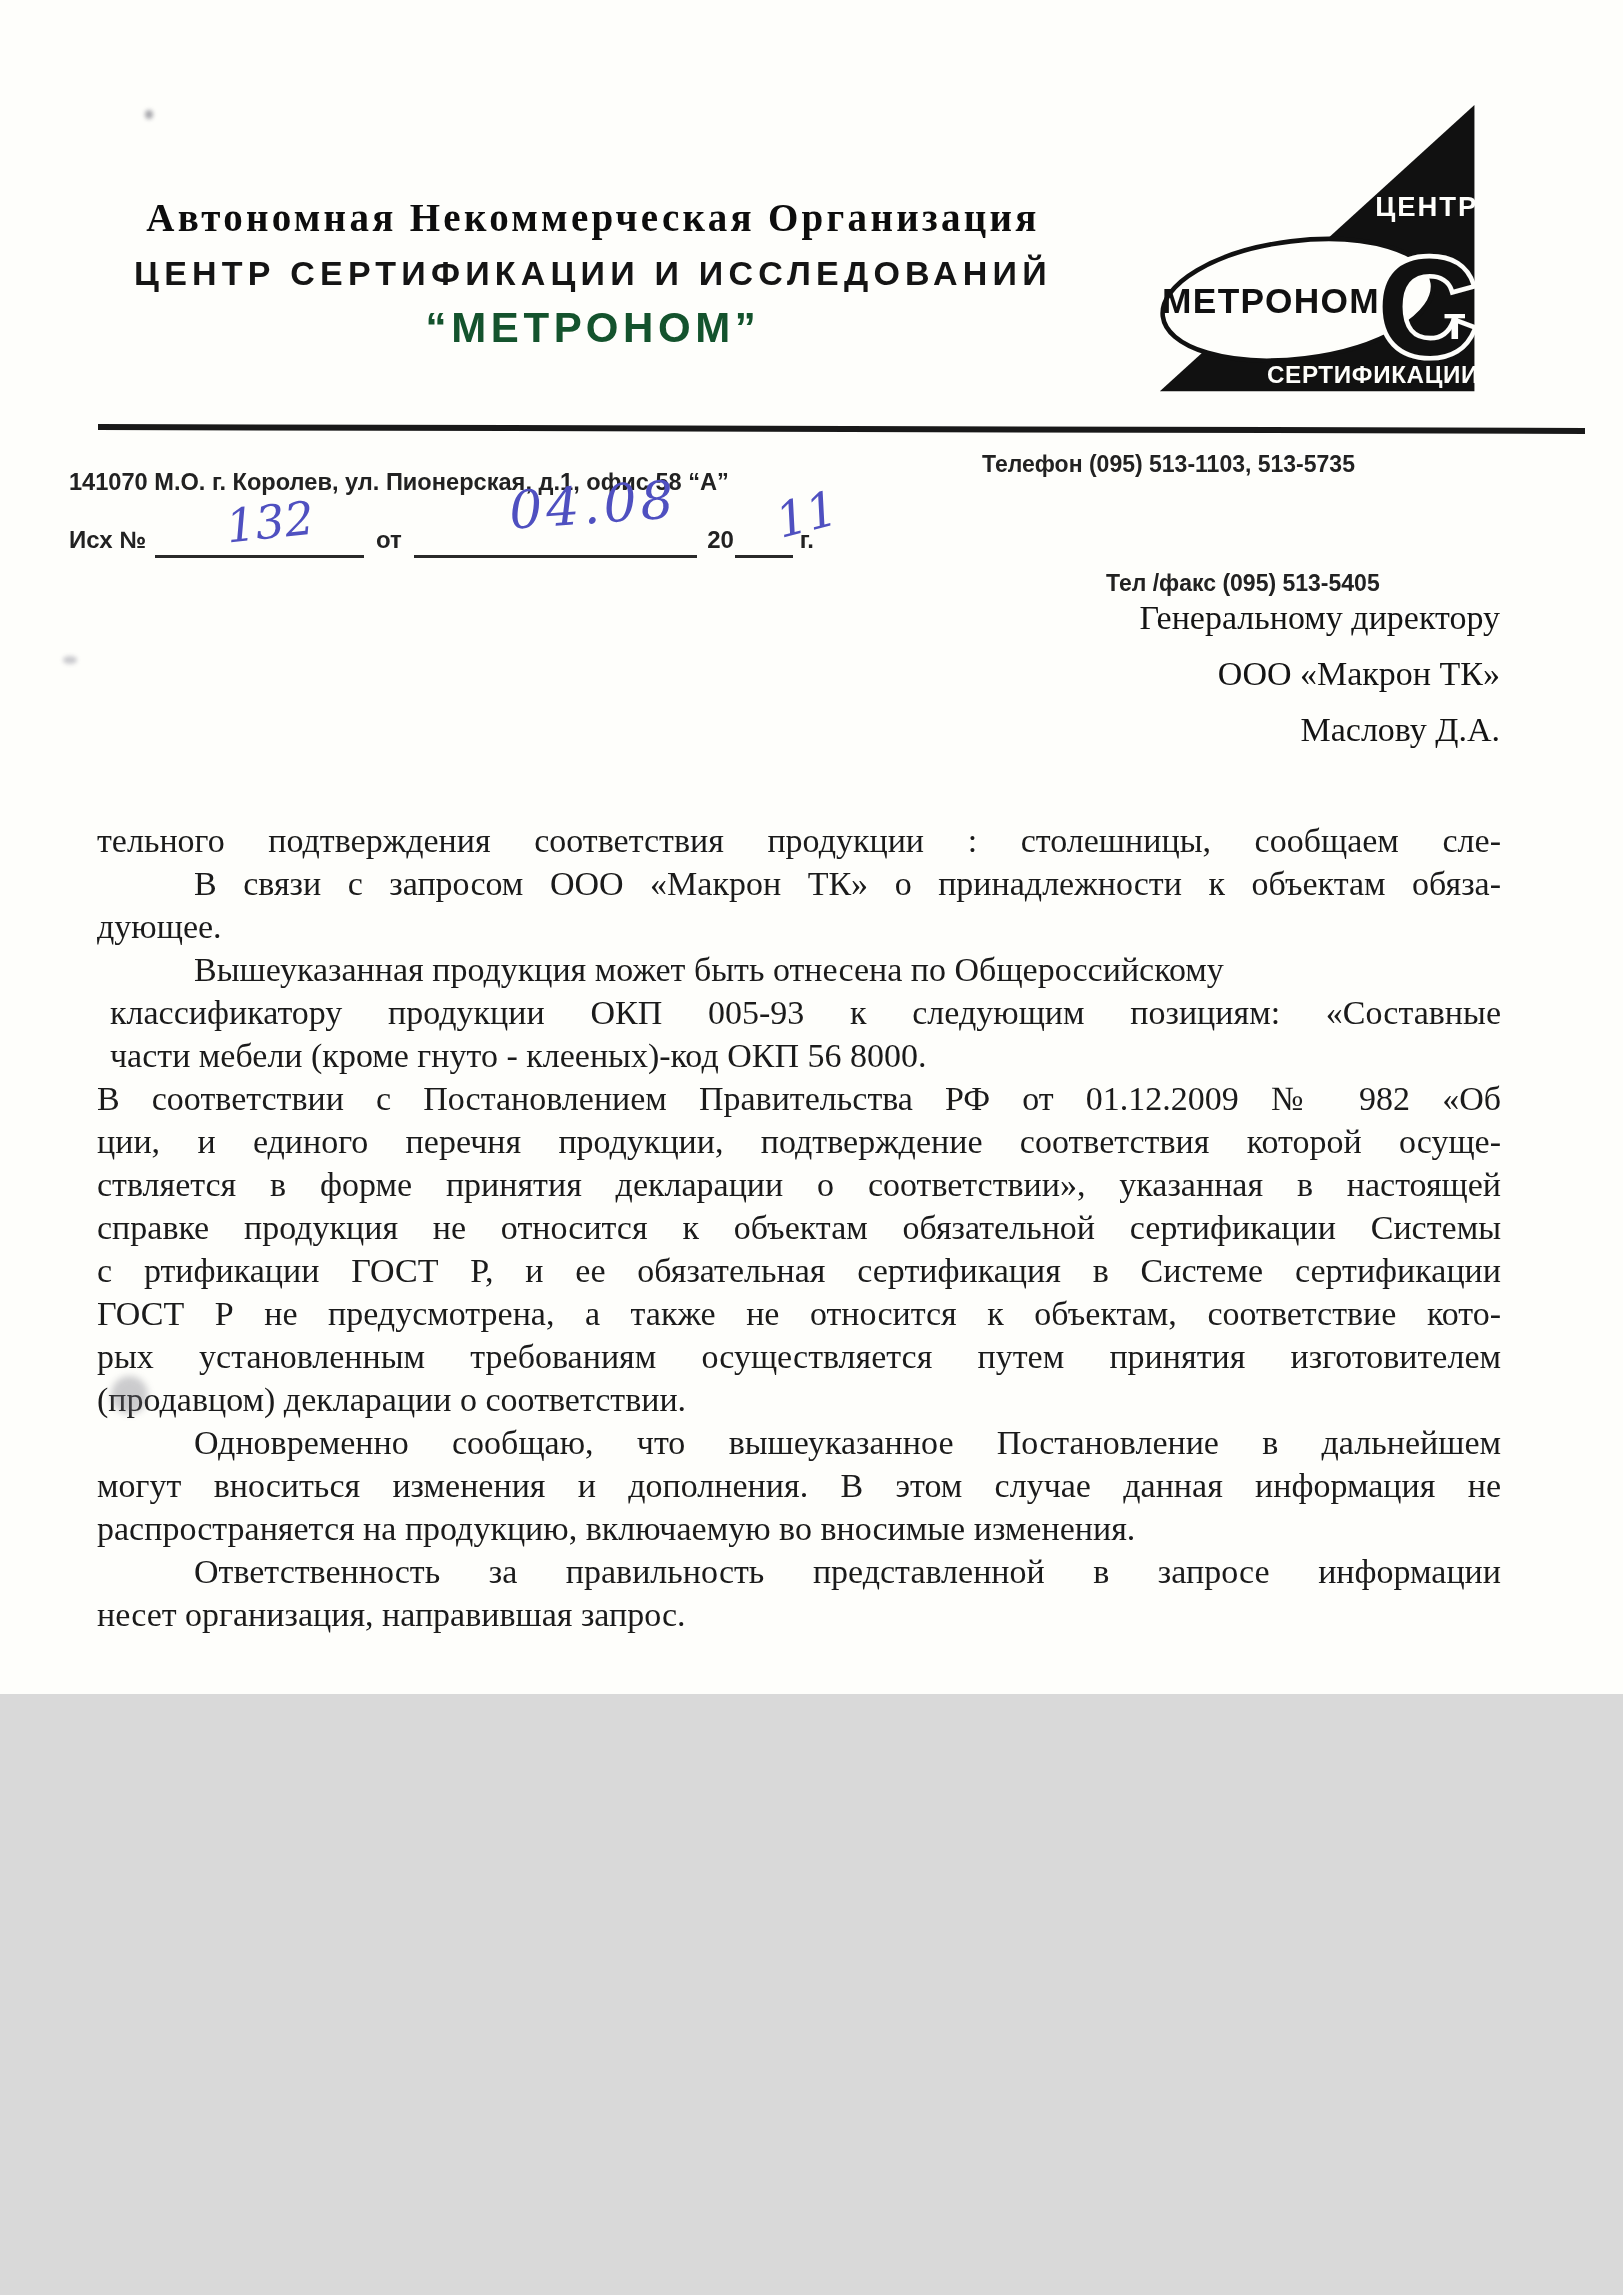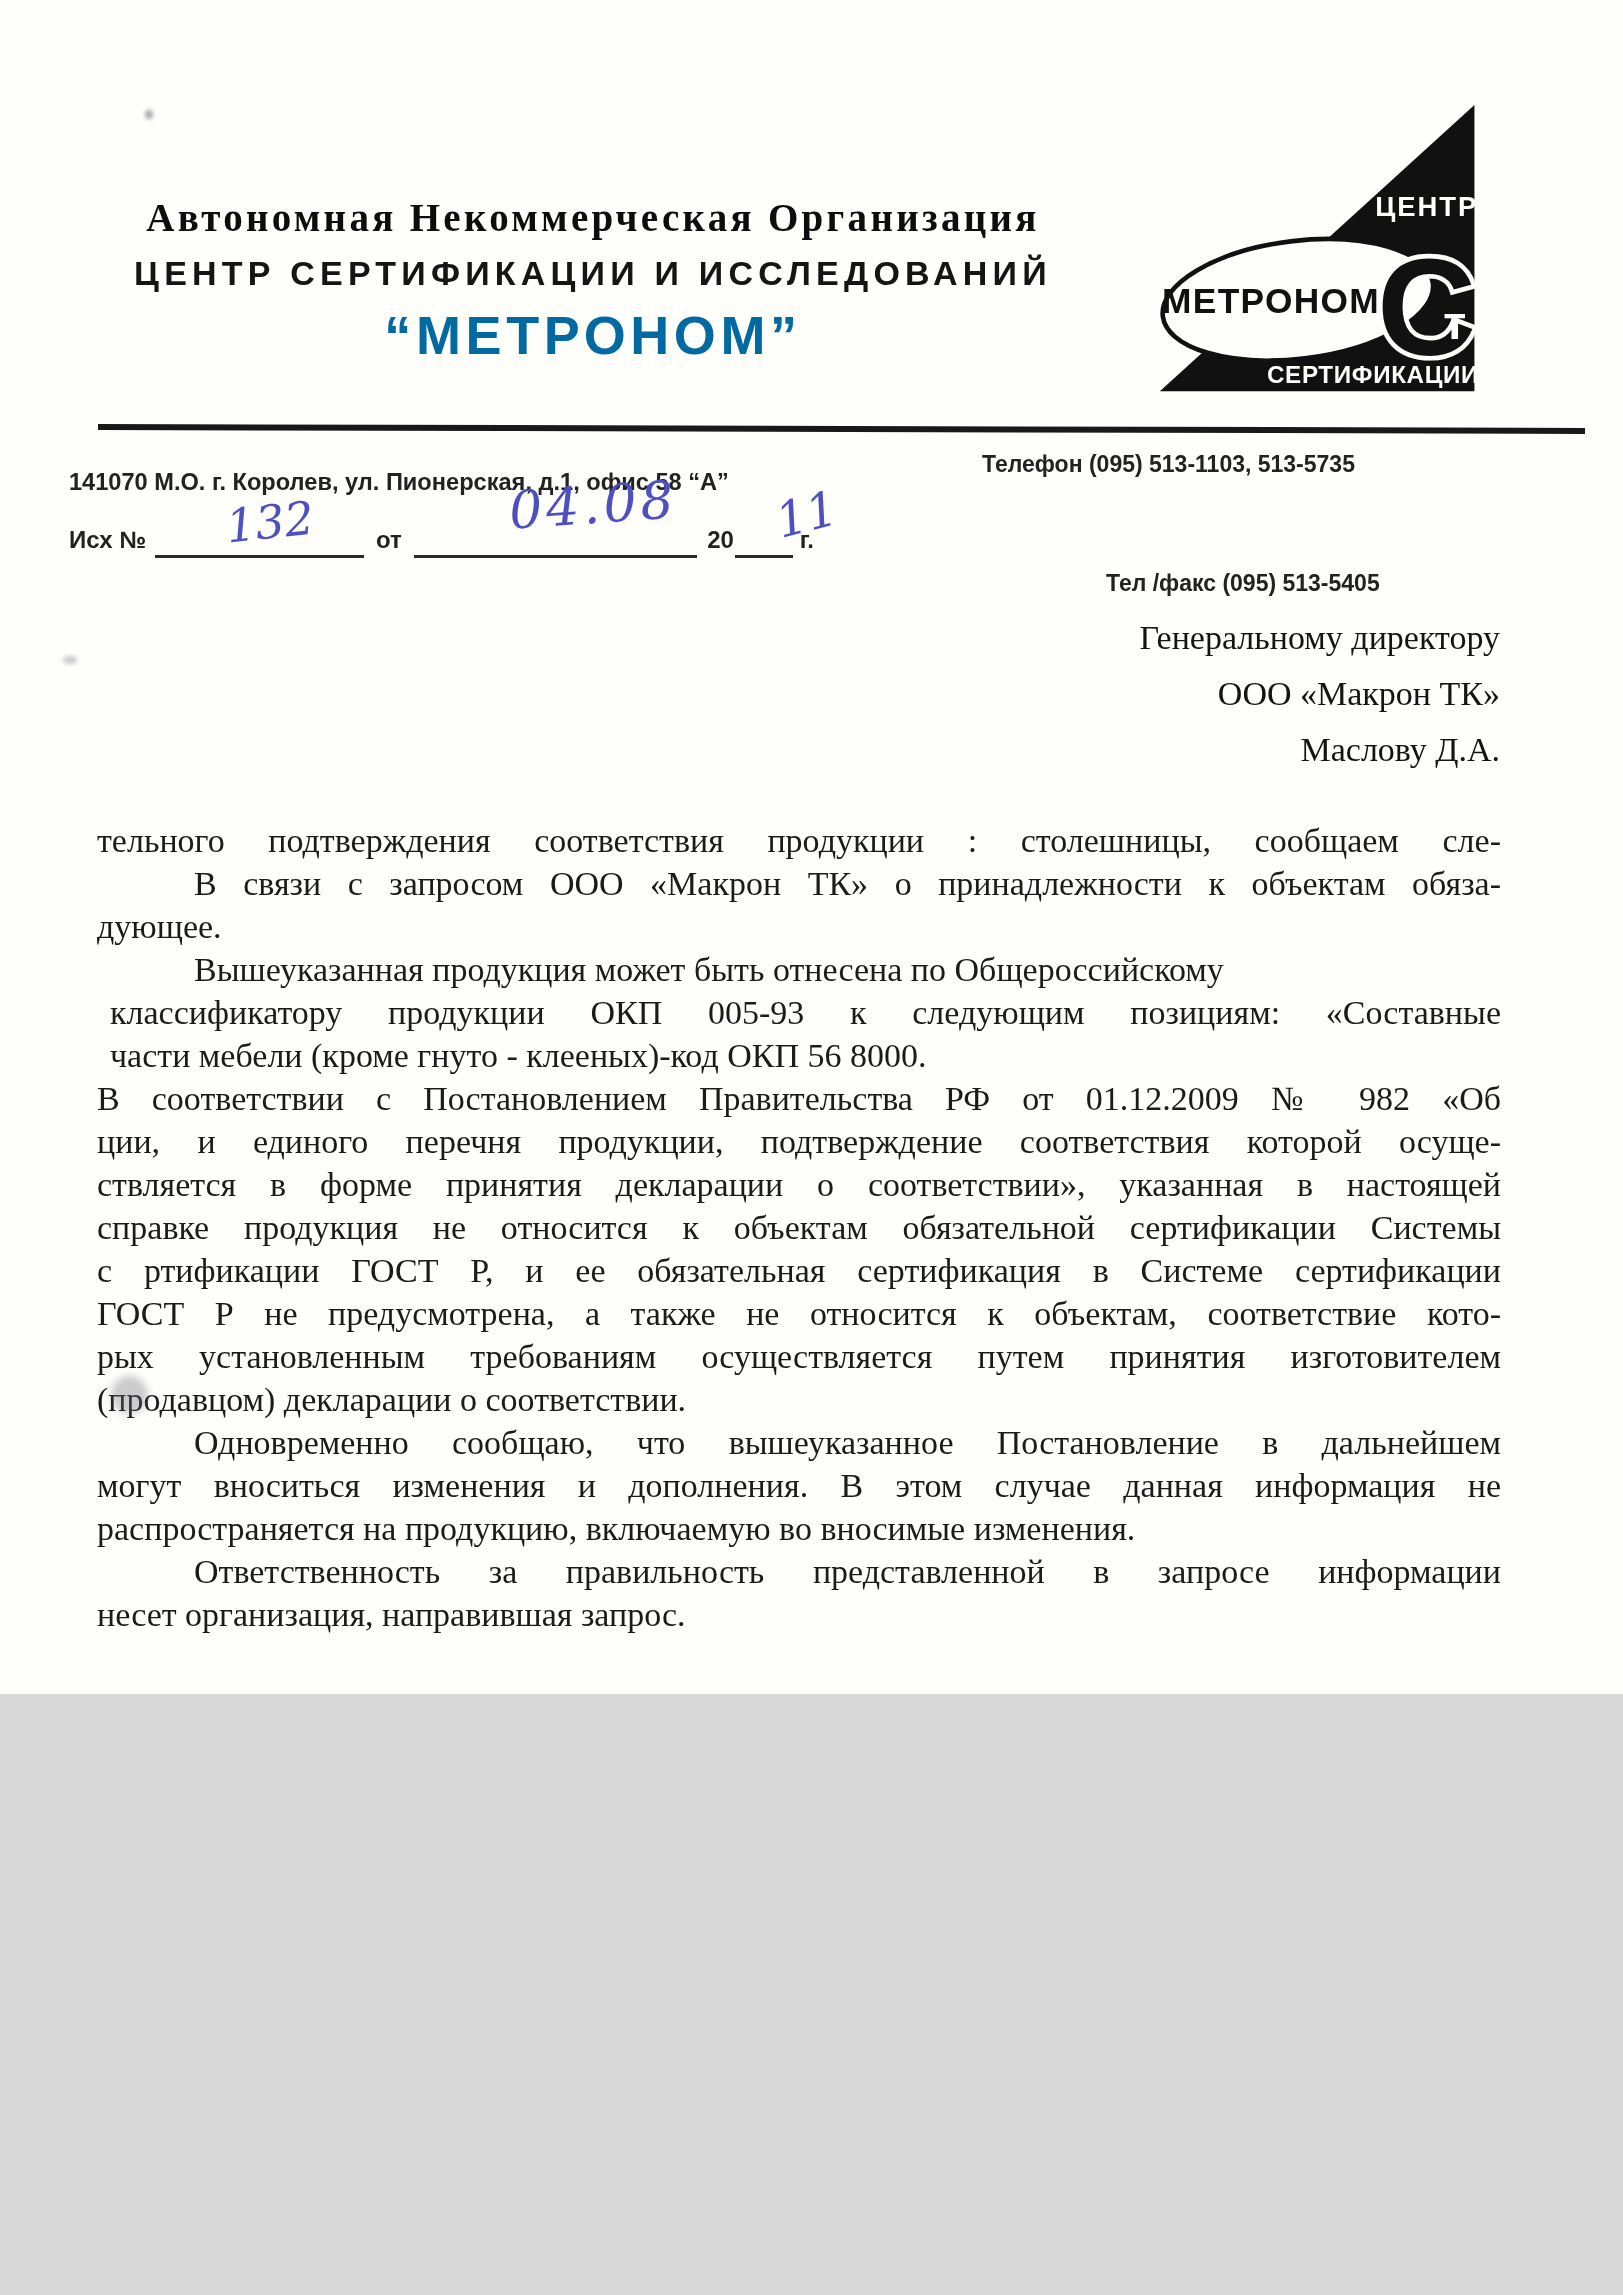--- a/index.html
+++ b/index.html
@@ -20,21 +20,21 @@
   }
   .org-name{
     margin-top:14.4px;
     font-family:"Liberation Sans", sans-serif;
     font-weight:bold;font-size:34px;letter-spacing:5.2px;color:#151515;
     white-space:nowrap;
   }
   .org-brand{
     margin-top:10.5px;
     font-family:"Liberation Sans", sans-serif;
-    font-weight:bold;font-size:54px;letter-spacing:4.6px;color:#0369a1;
+    font-weight:bold;font-size:42px;letter-spacing:4.6px;color:#14532d;
     white-space:nowrap;
   }
   .logo-svg{position:absolute;left:1152px;top:98px;}
   .rule{
     position:absolute;left:98px;top:424px;width:1487px;height:5.9px;
     background:#191919;transform:rotate(0.15deg);transform-origin:left center;
   }
   
   .sans{font-family:"Liberation Sans", sans-serif;}
   .address{position:absolute;left:69px;top:469px;font-weight:bold;font-size:23.6px;color:#222;white-space:nowrap;}
@@ -53,21 +53,21 @@
   .hw{
     position:absolute;
     font-family:"DejaVu Serif", serif;font-style:italic;
     color:#4f50c0;
   }
   .hw-132{left:226px;top:495px;font-size:46px;transform:rotate(-6deg);}
   .hw-0408{left:509px;top:475px;font-size:52px;transform:rotate(-4deg);letter-spacing:3.9px;}
   .hw-11{left:776px;top:486px;font-size:48px;transform:rotate(-14deg);}
   
   .recipient{
-    position:absolute;left:785px;top:610px;width:715px;
+    position:absolute;left:785px;top:590px;width:715px;
     text-align:right;font-size:34px;line-height:56px;color:#141414;
   }
   
   .body-block{
     position:absolute;left:97px;top:819px;width:1404px;
     font-size:34px;line-height:43px;color:#1b1b1b;
   }
   .ln{text-align:justify;text-align-last:justify;white-space:normal;}
   .ln.end{text-align:center;text-align-last:left;}
   .ln.ind{text-indent:97px;}

